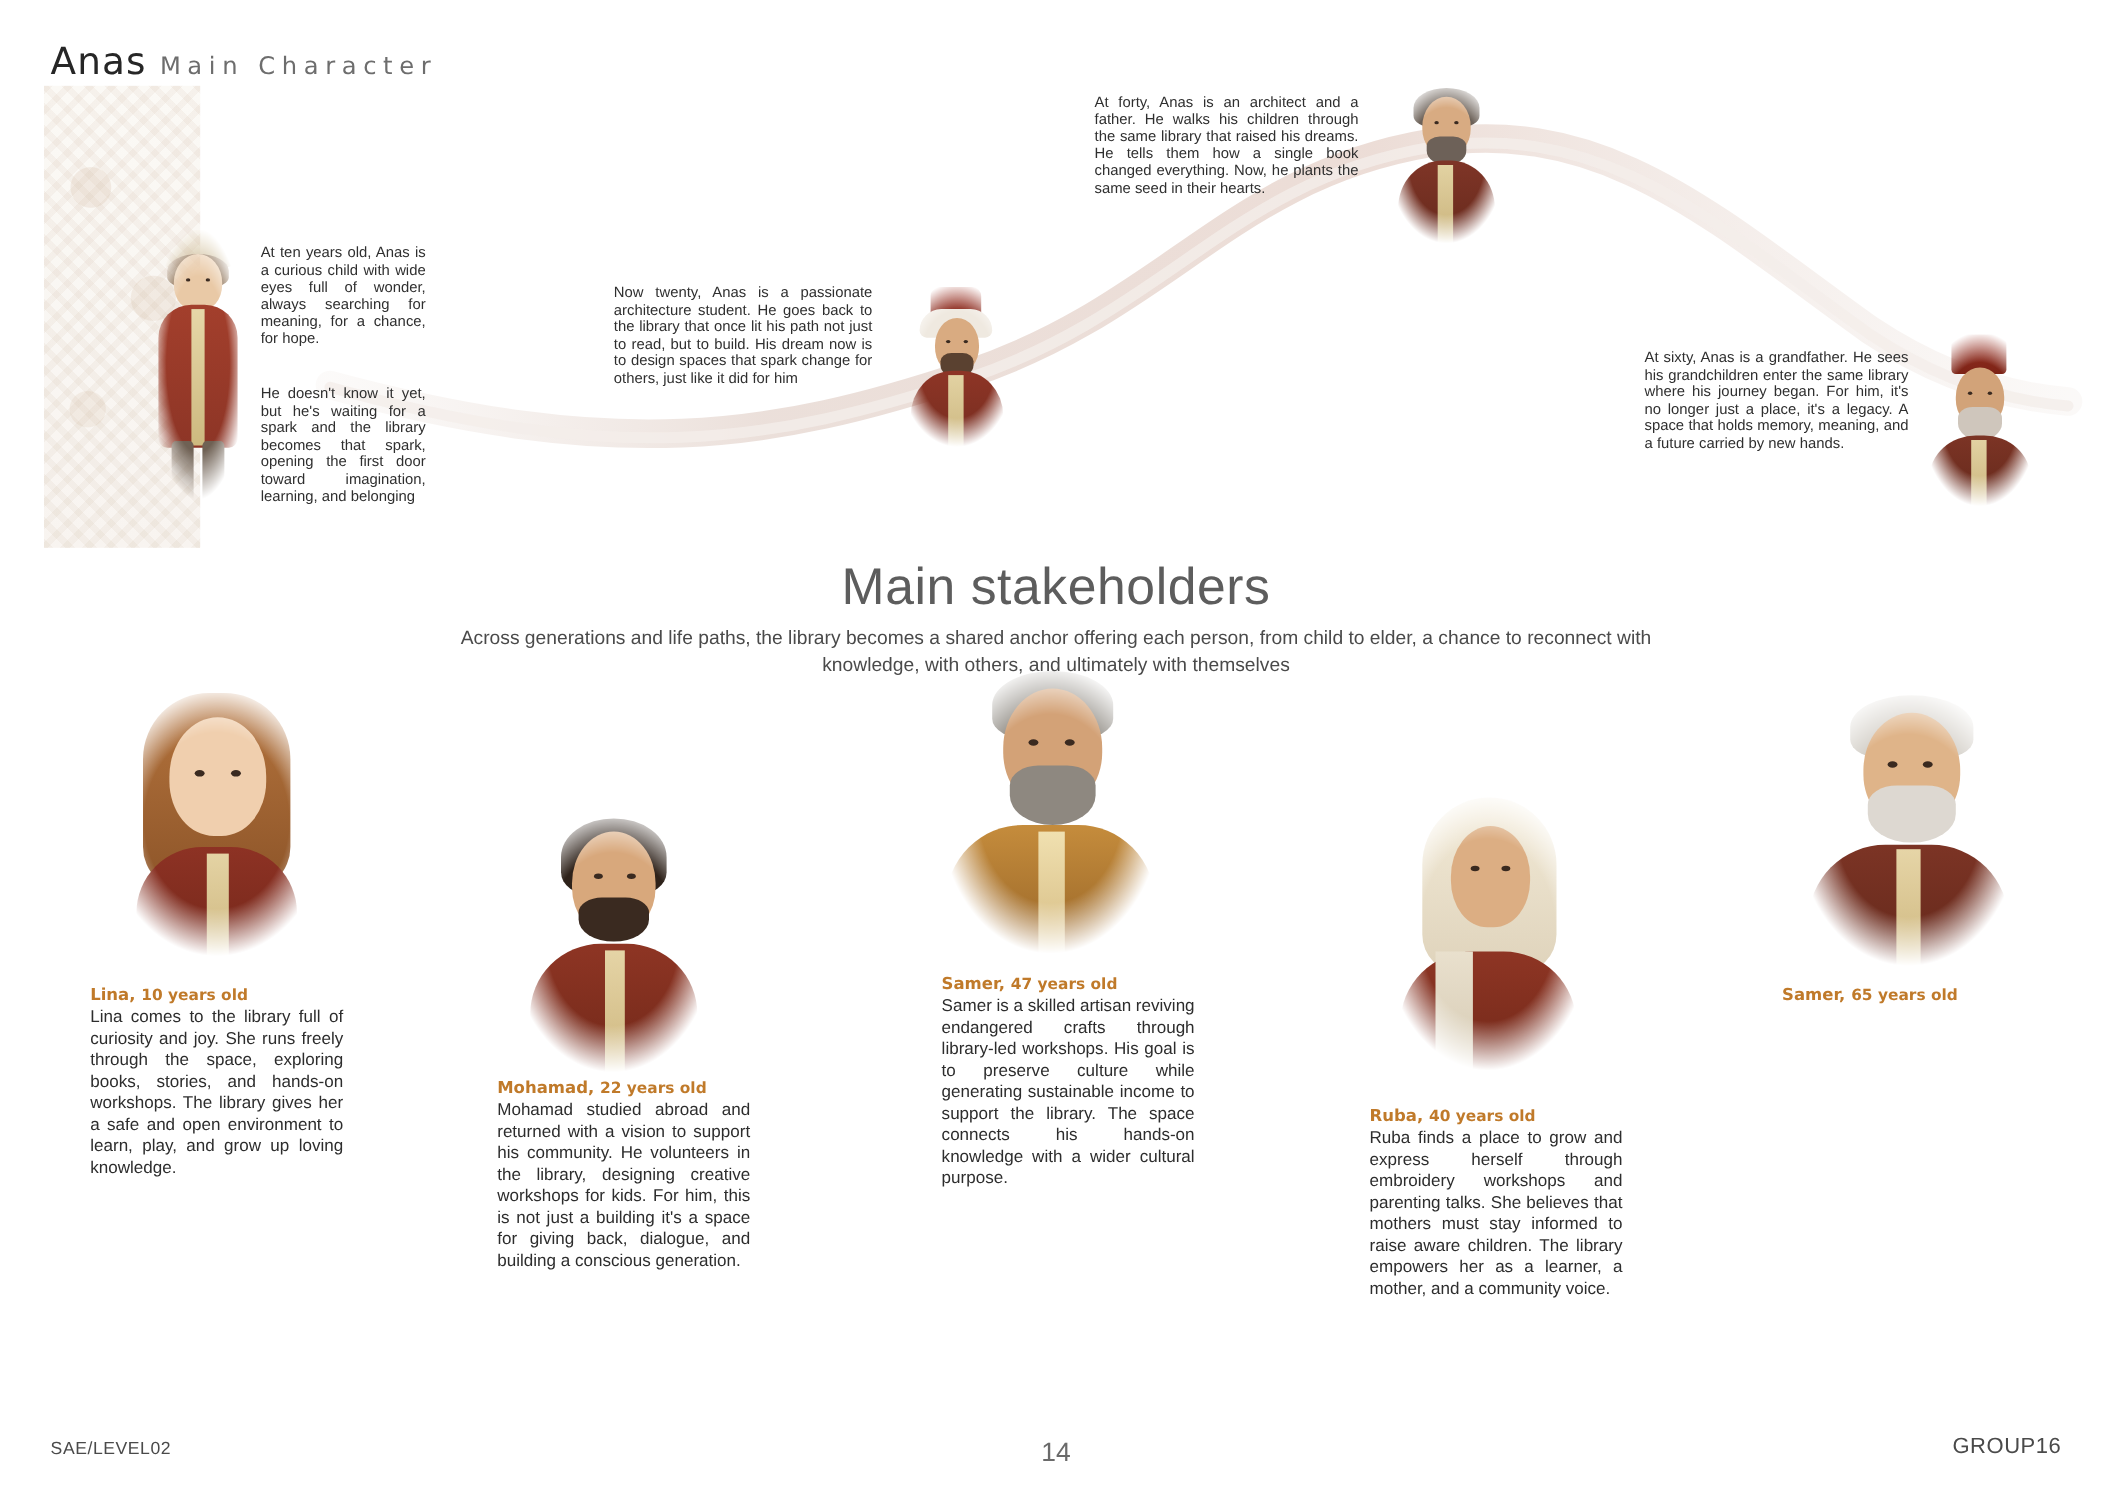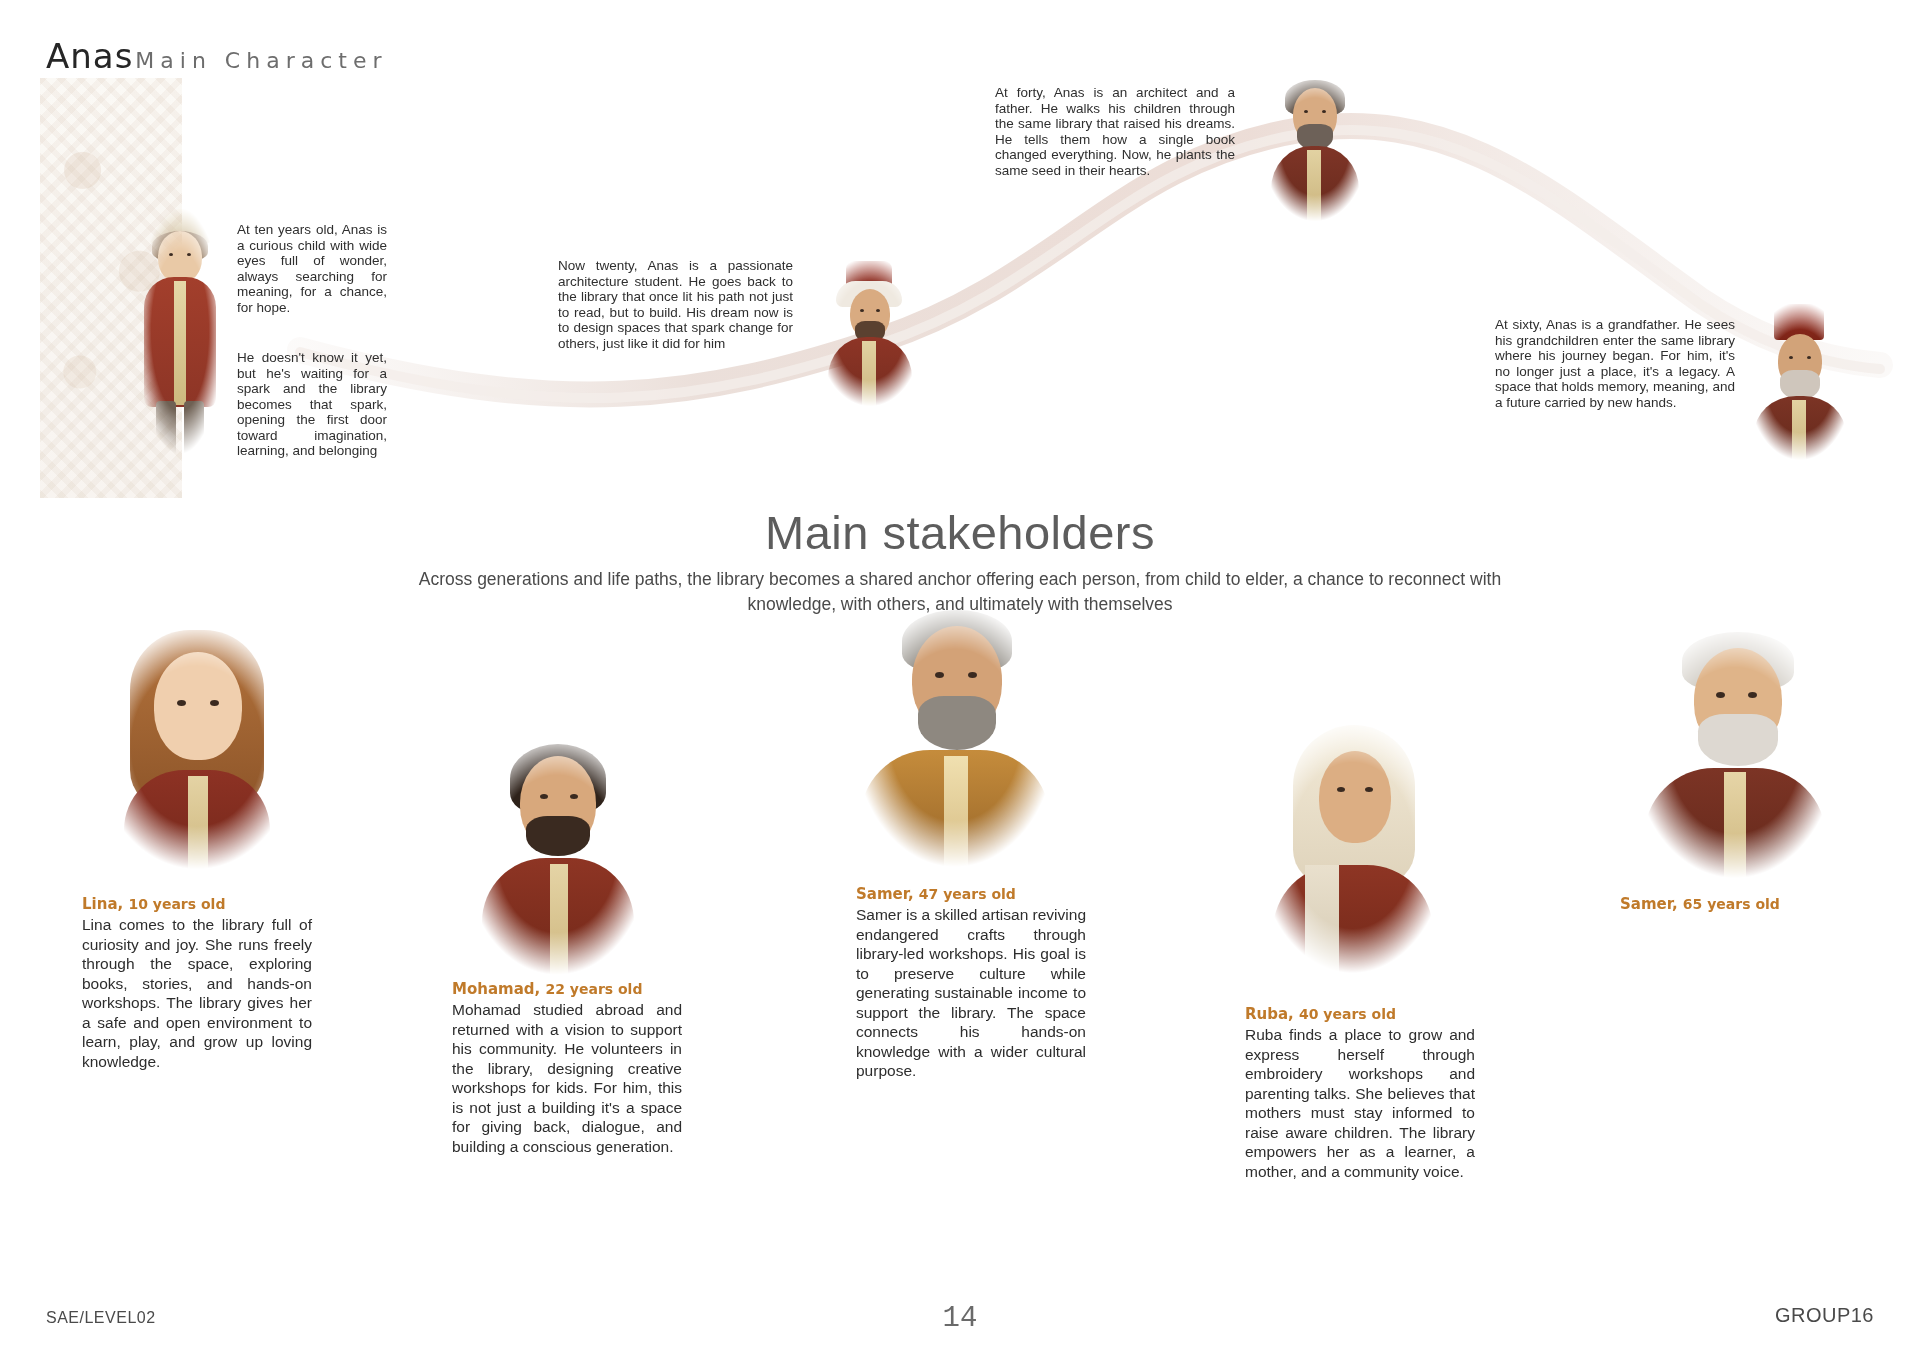--- a/index.html
+++ b/index.html
@@ -16,21 +16,21 @@
     overflow: hidden;
   }
 
   
   .page-title {
     position: absolute;
     left: 46px;
     top: 36px;
     display: flex;
     align-items: baseline;
-    gap: 2px;
+    gap: 12px;
   }
   .page-title .name {
     font-size: 34px;
     letter-spacing: 1px;
     color: #262626;
     font-family: "DejaVu Sans", sans-serif;
   }
   .page-title .sub {
     font-size: 22px;
     letter-spacing: 6px;
@@ -171,23 +171,22 @@
     bottom: 30px;
     font-size: 16px;
     color: #4a4a4a;
     letter-spacing: .5px;
   }
   .footer-center {
     position: absolute;
     left: 0; right: 0;
     bottom: 22px;
     text-align: center;
-    font-size: 29px;
+    font-size: 24px;
     color: #6a6a6a;
-    font-family: Liberation Mono, monospace;
   }
   .footer-right {
     position: absolute;
     right: 46px;
     bottom: 30px;
     font-size: 20px;
     color: #4a4a4a;
     letter-spacing: .5px;
   }
 </style>

